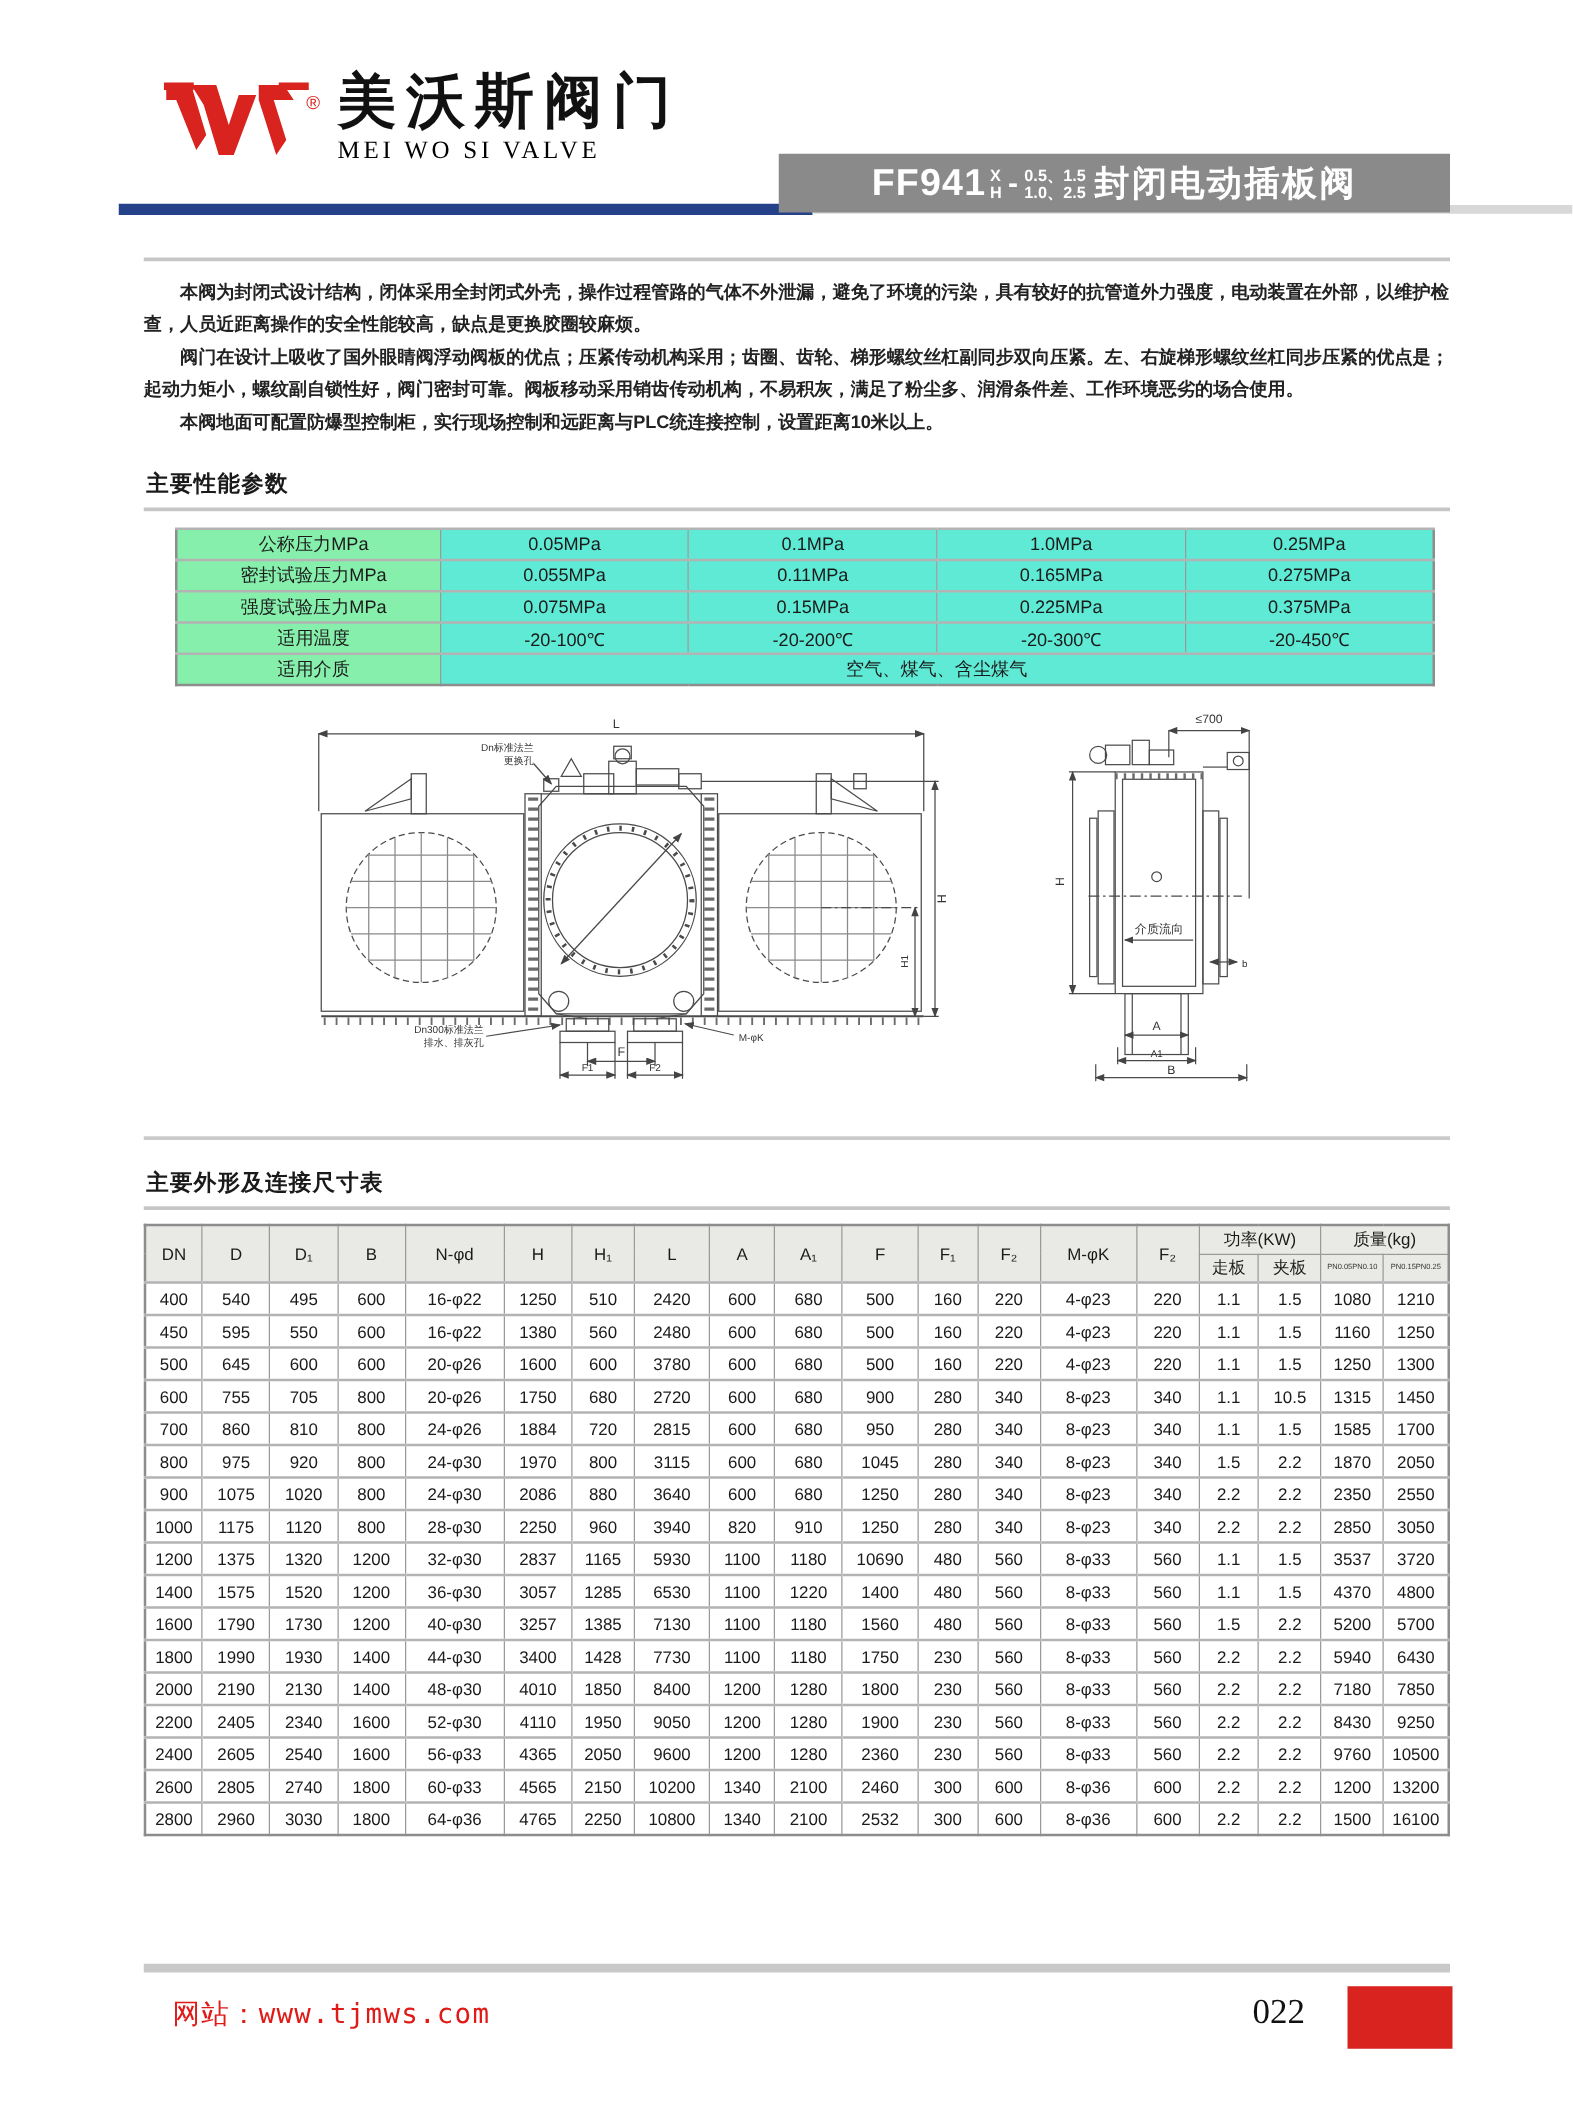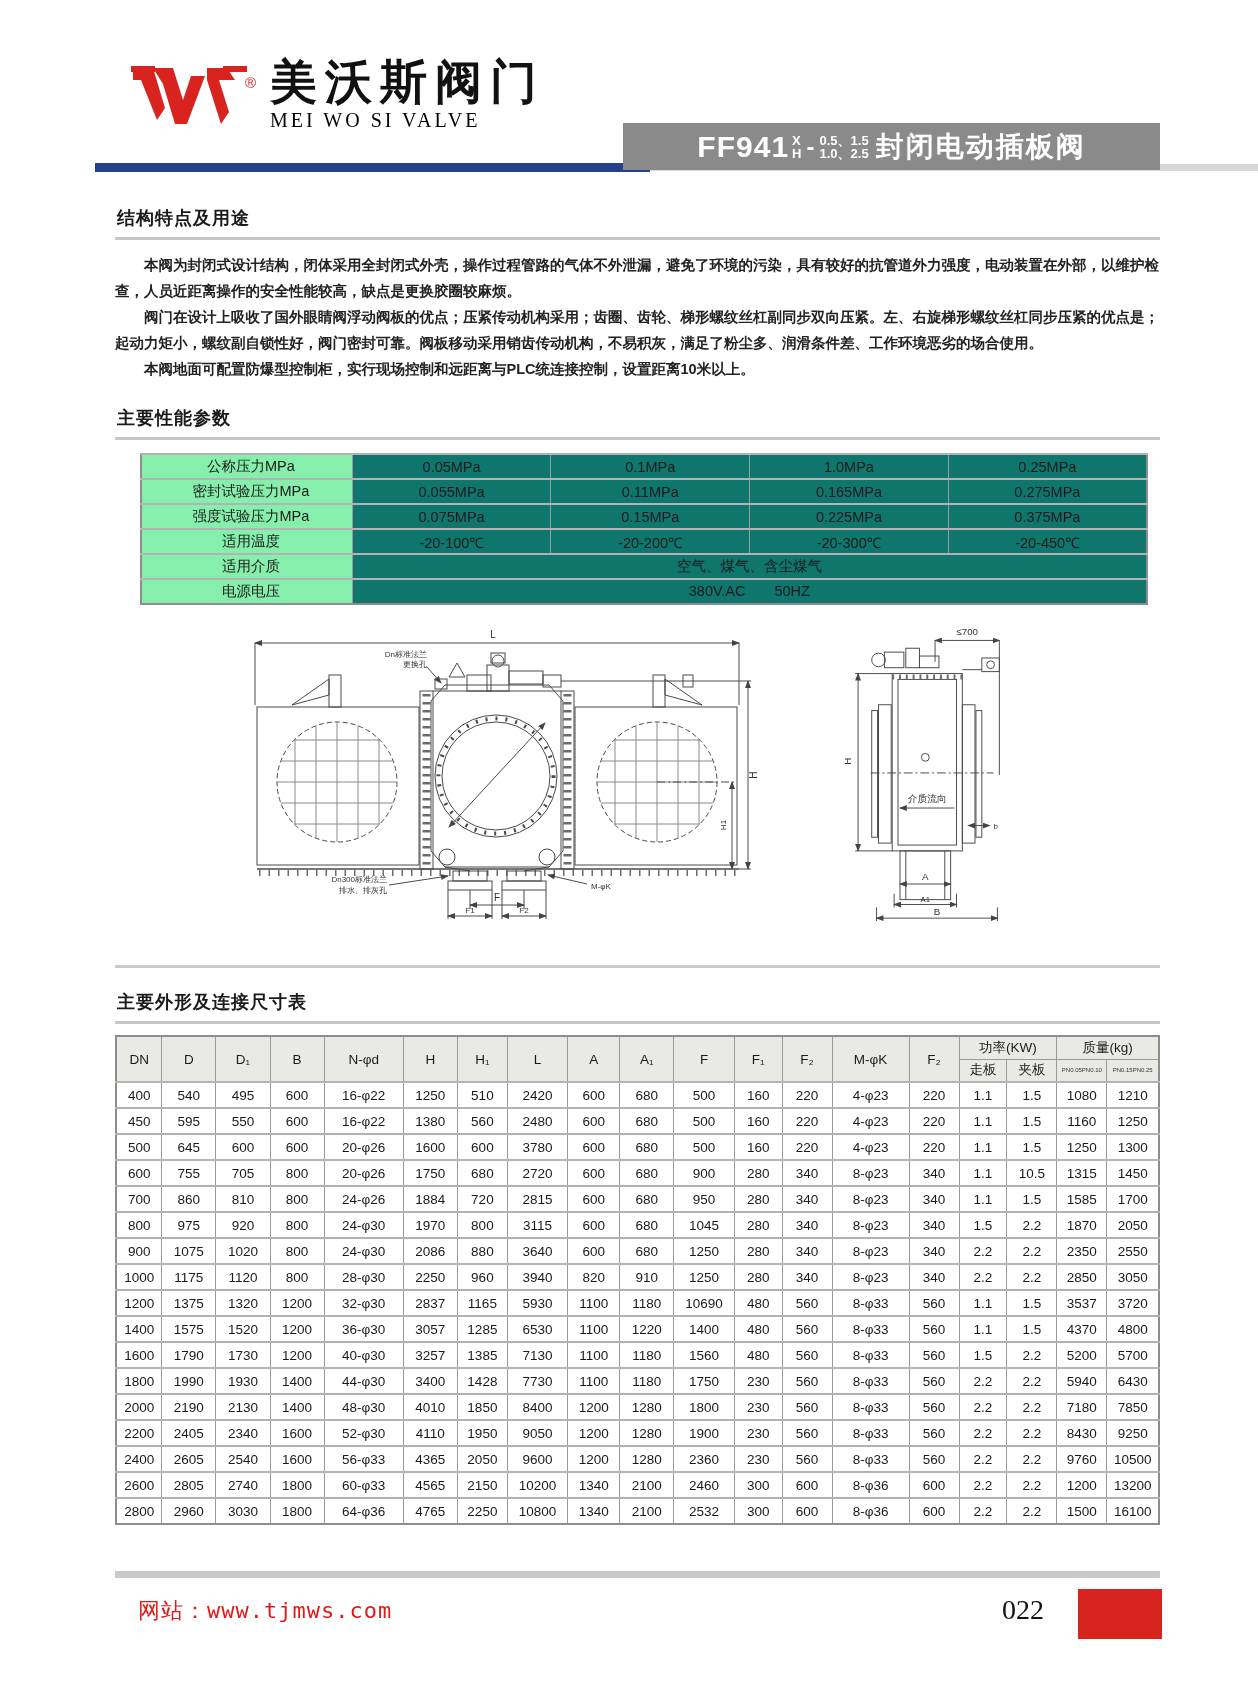--- a/index.html
+++ b/index.html
@@ -36,21 +36,21 @@
   .rule { height:3px; background:#c6c6c6; }
   .sect1 { margin-top:34px; }
   .paras { margin-top:12px; }
   .paras p { margin:0; font-size:14.5px; line-height:26px; text-indent:2em; color:#222;font-weight:bold; }
   .sect2 { margin-top:24px; }
 
   
   table.perf { border-collapse:collapse; table-layout:fixed; width:1008px;
                margin:13px 0 0 25px; border:2px solid #8d8d8d; }
   table.perf td { border:1px solid #9a9a9a; border-top:2px solid #b3b3b3;
-                  height:25px; text-align:center; font-size:14.5px; background:#0f766e; padding:0 4px; }
+                  height:25px; text-align:center; font-size:14.5px; background:#5eead4; padding:0 4px; }
   table.perf td.plabel { background:#86efac;padding-left:12px; }
 
   
   .drawings { display:flex; align-items:flex-start; padding-left:122px; margin-top:14px; height:304px; }
   .drawings svg { display:block; }
   .svg-gap { width:28px; }
   .d-label { font-size:10px; fill:#333; font-family:"Liberation Sans", sans-serif; }
   .d-label-s { font-size:8px; fill:#333; font-family:"Liberation Sans", sans-serif; }
 
   .sep { height:3px; background:#cbcbcb; margin-top:42px; }
@@ -109,21 +109,20 @@
         <span class="stack">
           <span>0.5、1.5</span>
           <span>1.0、2.5</span>
         </span>
         <span class="product-name">封闭电动插板阀</span>
       </div>
     </div>
   </div>
 
   <div class="sect1">
-    <div class="sec-title">结构特点及用途</div>
     <div class="rule"></div>
     <div class="paras">
       <p>本阀为封闭式设计结构，闭体采用全封闭式外壳，操作过程管路的气体不外泄漏，避免了环境的污染，具有较好的抗管道外力强度，电动装置在外部，以维护检查，人员近距离操作的安全性能较高，缺点是更换胶圈较麻烦。</p>
       <p>阀门在设计上吸收了国外眼睛阀浮动阀板的优点；压紧传动机构采用；齿圈、齿轮、梯形螺纹丝杠副同步双向压紧。左、右旋梯形螺纹丝杠同步压紧的优点是；起动力矩小，螺纹副自锁性好，阀门密封可靠。阀板移动采用销齿传动机构，不易积灰，满足了粉尘多、润滑条件差、工作环境恶劣的场合使用。</p>
       <p>本阀地面可配置防爆型控制柜，实行现场控制和远距离与PLC统连接控制，设置距离10米以上。</p>
     </div>
   </div>
 
   <div class="sect2">
     <div class="sec-title">主要性能参数</div>
@@ -161,24 +160,20 @@
           <tr>
             <td class="plabel">适用温度</td>
             <td>-20-100℃</td>
             <td>-20-200℃</td>
             <td>-20-300℃</td>
             <td>-20-450℃</td>
           </tr>
           <tr>
             <td class="plabel">适用介质</td>
             <td colspan="4">空气、煤气、含尘煤气</td>
-          </tr>
-          <tr>
-            <td class="plabel">电源电压</td>
-            <td colspan="4">380V.AC　　50HZ</td>
           </tr>
         </tbody>
     </table>
   </div>
 
   <div class="drawings">
 
     <svg width="522" height="304" viewBox="0 0 522 304">
       <defs>
         <marker id="aE" markerWidth="9" markerHeight="8" refX="7" refY="3" orient="auto" markerUnits="userSpaceOnUse">

